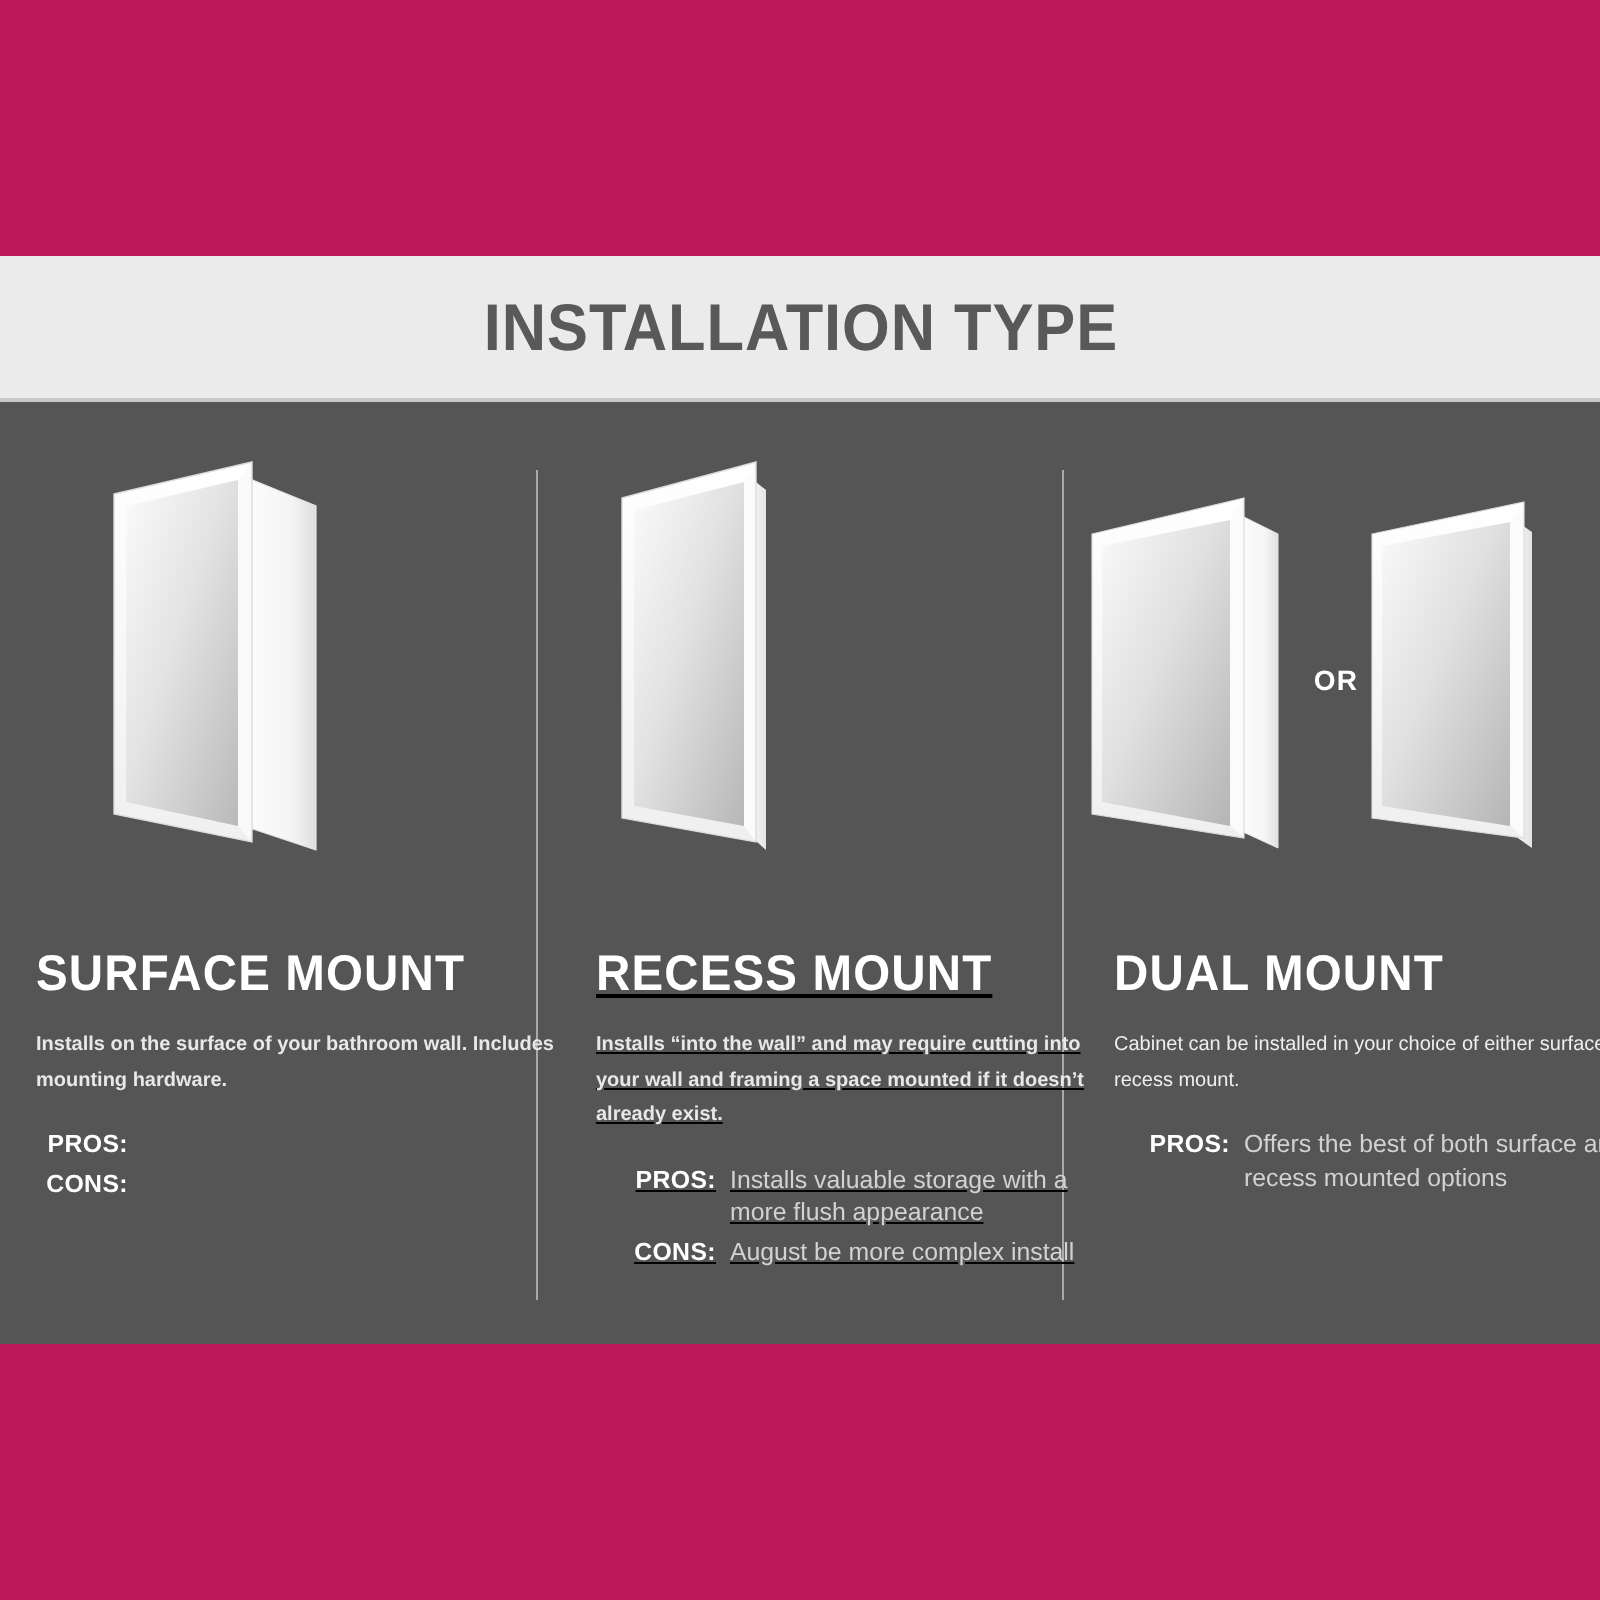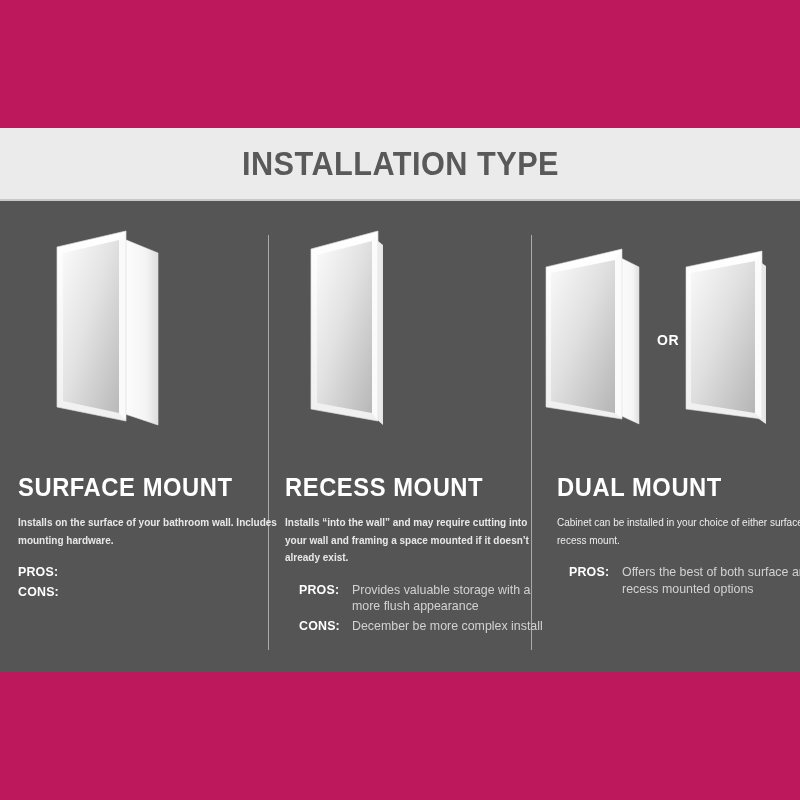--- a/index.html
+++ b/index.html
@@ -113,21 +113,21 @@
   }
 
   
   .txt {
     position: absolute;
     left: 0;
     top: 0;
     width: 100%;
   }
   .txt-1 { padding-left: 18px;  padding-right: 22px; top: 272px; }
-  .txt-2 { padding-left: 17px;  padding-right: 20px; top: 272px; }
+  .txt-2 { padding-left: 30px;  padding-right: 20px; top: 272px; text-decoration: underline; }
   .txt-3 { padding-left: 26px;  padding-right: 16px; top: 272px; }
 
   .mount-head {
     font-size: 25px;
     font-weight: bold;
     color: #ffffff;
     letter-spacing: 0.6px;
     transform: scaleX(0.95);
     transform-origin: left center;
     margin: 0 0 12px 0;
@@ -150,21 +150,21 @@
     display: flex;
     align-items: flex-start;
     margin-bottom: 3px;
     font-size: 12.4px;
     line-height: 16.5px;
   }
   .pc-label {
     font-weight: bold;
     color: #ffffff;
     white-space: nowrap;
-    text-align: left;
+    text-align: right;
     flex: 0 0 auto;
     width: 46px;
     margin-right: 7px;
     letter-spacing: 0.2px;
   }
   .pc-value {
     color: #d2d2d2;
     flex: 1 1 auto;
   }
 
@@ -266,25 +266,25 @@
         <polygon points="1,24 68,6 68,196 1,184" fill="none" stroke="#dcdcdc" stroke-width="0.7"></polygon>
       </svg>
     </div>
 
     <div class="txt txt-2">
       <div class="mount-head">RECESS MOUNT</div>
       <div class="mount-desc">Installs “into the wall” and may require cutting into your wall and framing a space mounted if it doesn’t already exist.</div>
       <div class="pc-list">
         <div class="pc-row">
           <span class="pc-label">PROS:</span>
-          <span class="pc-value">Provides valuable storage with a more flush appearance</span>
+          <span class="pc-value">Installs valuable storage with a more flush appearance</span>
         </div>
         <div class="pc-row">
           <span class="pc-label">CONS:</span>
-          <span class="pc-value">December be more complex install</span>
+          <span class="pc-value">August be more complex install</span>
         </div>
       </div>
     </div>
   </div>
 
   <div class="col col-3">
 
     <div class="art art-3">
       <svg width="245" height="200" viewBox="0 0 245 200">
         <defs>

